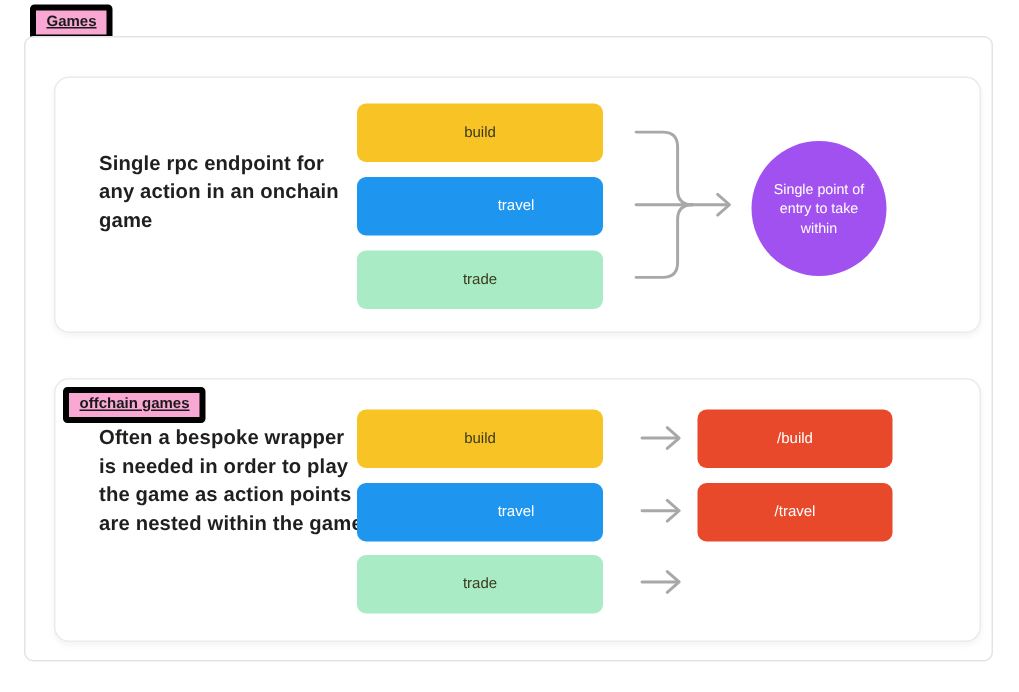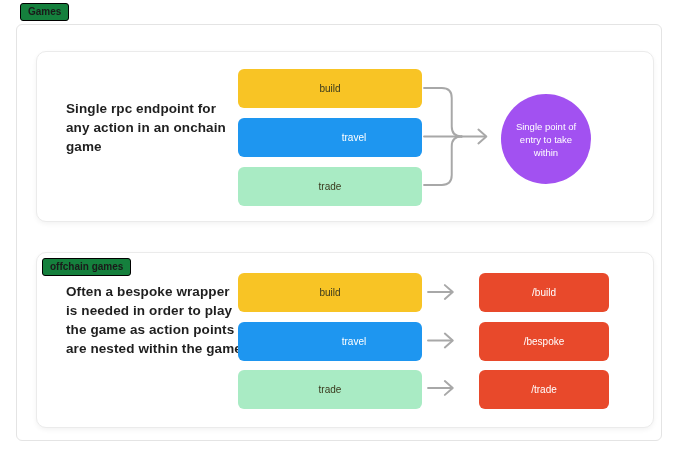--- a/index.html
+++ b/index.html
@@ -10,29 +10,30 @@
     position: relative;
     width: 679px;
     height: 461px;
     background: #ffffff;
     overflow: hidden;
   }
 
   .badge {
     position: absolute;
     display: inline-block;
-    background: #15803d;
-    border: 1px solid #000000;
+    background: #f9a8d4;
+    border: 4px solid #000000;
     border-radius: 3px;
     padding: 2px 7px 3px 7px;
     font-size: 10px;
     font-weight: bold;
     color: #1a1a1a;
     white-space: nowrap;
     line-height: 11px;
+    text-decoration: underline;
   }
 
   .outer-frame {
     position: absolute;
     left: 16px; top: 24px;
     width: 646px; height: 417px;
     background: #ffffff;
     border: 1px solid #e4e4e4;
     border-radius: 6px;
   }
@@ -60,34 +61,34 @@
     color: #1f1f1f;
     line-height: 19px;
     letter-spacing: 0.1px;
   }
   .desc-onchain  { top: 47px;  width: 162px; }
   .desc-offchain { top: 29px;  width: 178px; }
 
   .node-box {
     position: absolute;
     left: 201px;
-    width: 184px;
+    width: 164px;
     height: 39px;
     border-radius: 6px;
     display: flex;
     align-items: center;
     justify-content: center;
     font-size: 10px;
     color: #3a3a1e;
   }
   .node-box.light-text { color: #ffffff; padding-left: 48px; }
 
   .endpoint-box {
     position: absolute;
-    left: 442px;
+    left: 428px;
     width: 130px;
     height: 39px;
     border-radius: 6px;
     display: flex;
     align-items: center;
     justify-content: center;
     font-size: 10px;
     color: #ffffff;
   }
 
@@ -153,23 +154,22 @@
     <div class="desc desc-offchain">Often a bespoke wrapper is needed in order to play the game as action points are nested within the game</div>
 
     <div class="node-box" style="top: 20px; background-color: rgb(248, 196, 37);">build</div>
 
     <div class="node-box light-text" style="top: 69px; background-color: rgb(30, 150, 240);">travel</div>
 
     <div class="node-box" style="top: 117px; background-color: rgb(169, 235, 196);">trade</div>
 
     <div class="endpoint-box" style="top: 20px; background-color: rgb(232, 73, 43);">/build</div>
 
-    <div class="endpoint-box" style="top: 69px; background-color: rgb(232, 73, 43);">/bespoke</div>
+    <div class="endpoint-box" style="top: 69px; background-color: rgb(232, 73, 43);">/travel</div>
 
-    <div class="endpoint-box" style="top: 117px; background-color: rgb(232, 73, 43);">/trade</div>
 
     <svg class="arrow-layer" width="618" height="176" viewBox="0 0 618 176">
       <g fill="none" stroke="#A8A8A8" stroke-width="2" stroke-linecap="round" stroke-linejoin="round">
         <path d="M393 39.5 H417"></path>
         <path d="M410 32.5 L418 39.5 L410 46.5"></path>
         <path d="M393 88.5 H417"></path>
         <path d="M410 81.5 L418 88.5 L410 95.5"></path>
         <path d="M393 136.5 H417"></path>
         <path d="M410 129.5 L418 136.5 L410 143.5"></path>
       </g>

